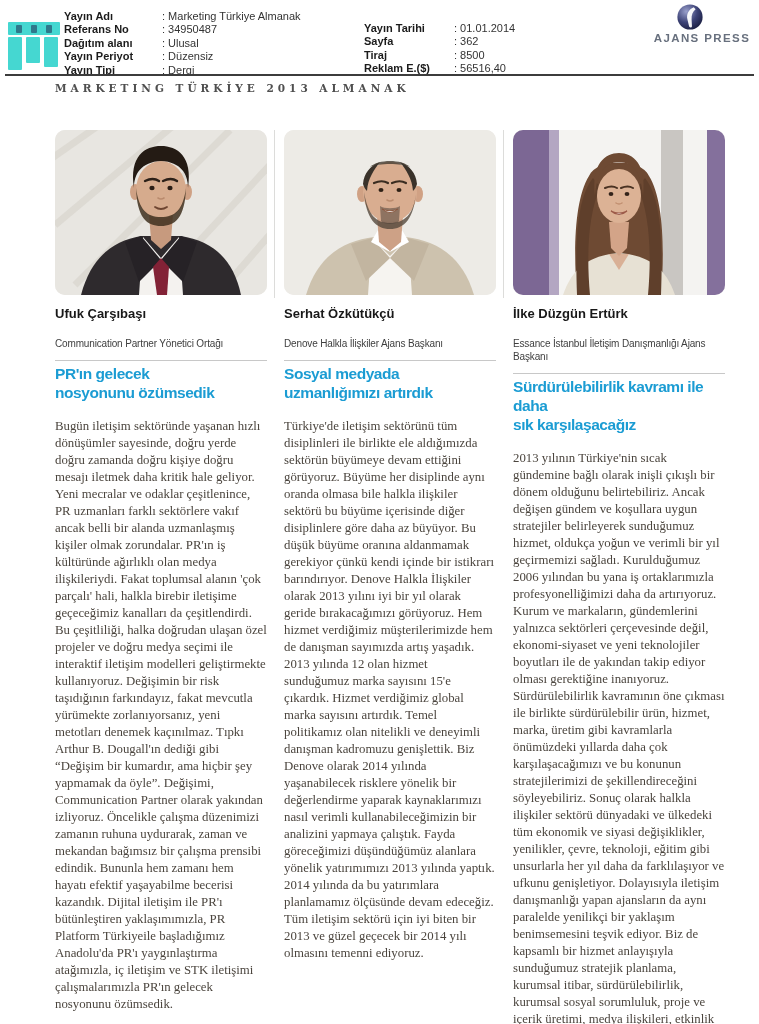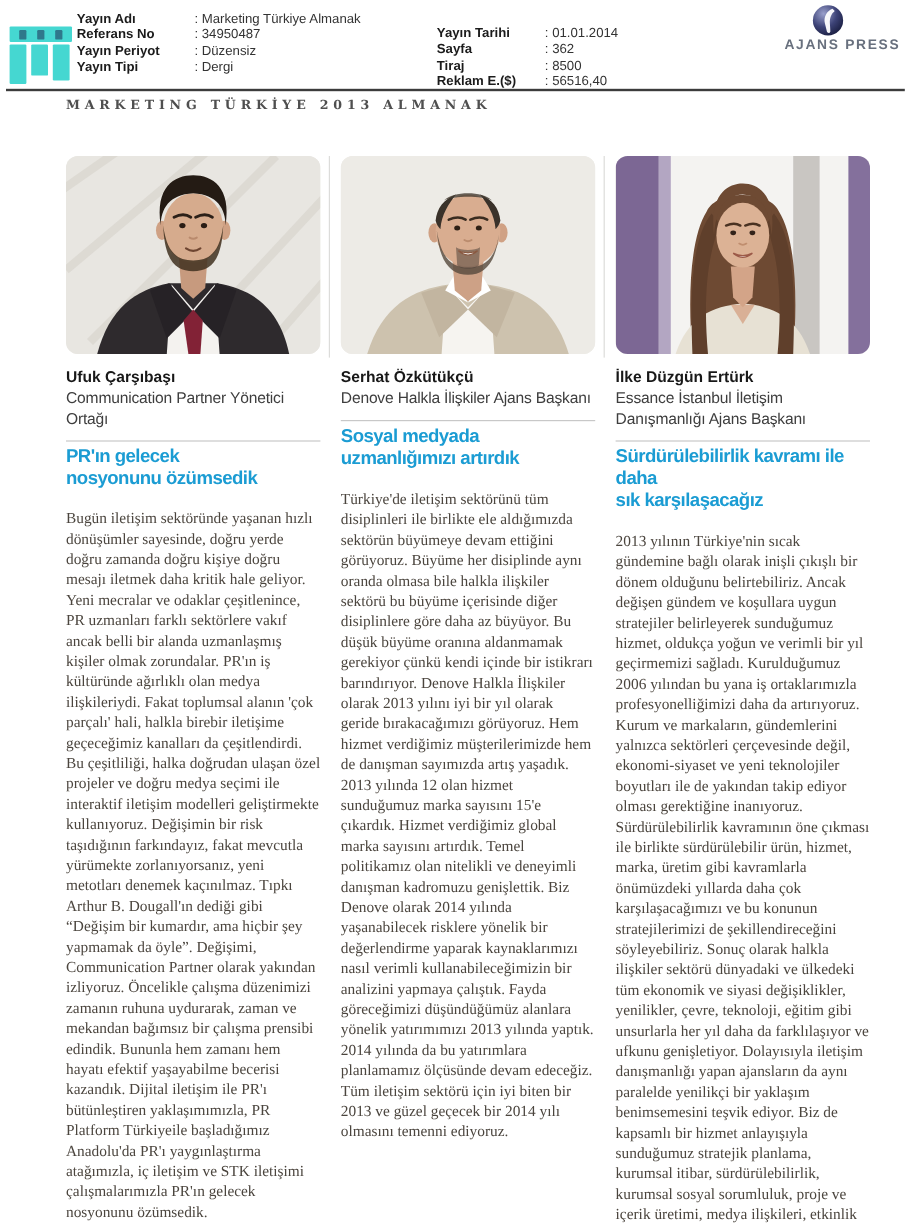--- a/index.html
+++ b/index.html
@@ -37,21 +37,21 @@
   
   .columns{position:absolute;left:55px;top:130px;width:670px;display:flex;gap:17px;}
   .col{width:212px;flex:0 0 212px;}
   .photo{width:212px;height:165px;border-radius:10px;overflow:hidden;background:#eceae6;}
   .photo svg{display:block;}
   .v-sep{position:absolute;top:130px;width:1px;height:168px;background:#dcdcda;}
   .v-sep.s1{left:274px;}
   .v-sep.s2{left:503px;}
 
   .person-name{margin:11px 0 0 0;font-size:13px;font-weight:bold;color:#181818;line-height:1.25;}
-  .person-role{margin-top:2px;font-size:13px;letter-spacing:-0.15px;color:#3e3e3e;line-height:1.28;}
+  .person-role{margin-top:16px;font-size:10px;letter-spacing:-0.15px;color:#3e3e3e;line-height:1.28;}
   .role-rule{border:none;border-top:1px solid #c8c8c8;margin:9px 0 0 0;}
   .headline{margin:4px 0 0 0;font-size:15.5px;font-weight:bold;color:#1b9cd3;
             line-height:1.22;letter-spacing:-0.45px;}
   .headline span{display:block;}
   .body-text{margin:15px 0 0 0;font-family:"Liberation Serif",serif;font-size:12.8px;
              line-height:17px;color:#4b453e;text-align:left;}
 </style>
 </head>
 <body>
 
@@ -66,20 +66,21 @@
     <div class="al-bars">
       <i class="b1"></i>
         <i class="b2"></i>
         <i class="b3"></i>
     </div>
   </div>
 
   <div class="meta meta-left">
     <div class="meta-row"><span class="meta-label">Yayın Adı</span><span class="meta-value">: Marketing Türkiye Almanak</span></div>
     <div class="meta-row"><span class="meta-label">Referans No</span><span class="meta-value">: 34950487</span></div>
+    <div class="meta-row"><span class="meta-label">Dağıtım alanı</span><span class="meta-value">: Ulusal</span></div>
     <div class="meta-row"><span class="meta-label">Yayın Periyot</span><span class="meta-value">: Düzensiz</span></div>
     <div class="meta-row"><span class="meta-label">Yayın Tipi</span><span class="meta-value">: Dergi</span></div>
   </div>
 
   <div class="meta meta-right">
     <div class="meta-row"><span class="meta-label">Yayın Tarihi</span><span class="meta-value">: 01.01.2014</span></div>
     <div class="meta-row"><span class="meta-label">Sayfa</span><span class="meta-value">: 362</span></div>
     <div class="meta-row"><span class="meta-label">Tiraj</span><span class="meta-value">: 8500</span></div>
     <div class="meta-row"><span class="meta-label">Reklam E.($)</span><span class="meta-value">: 56516,40</span></div>
   </div>

